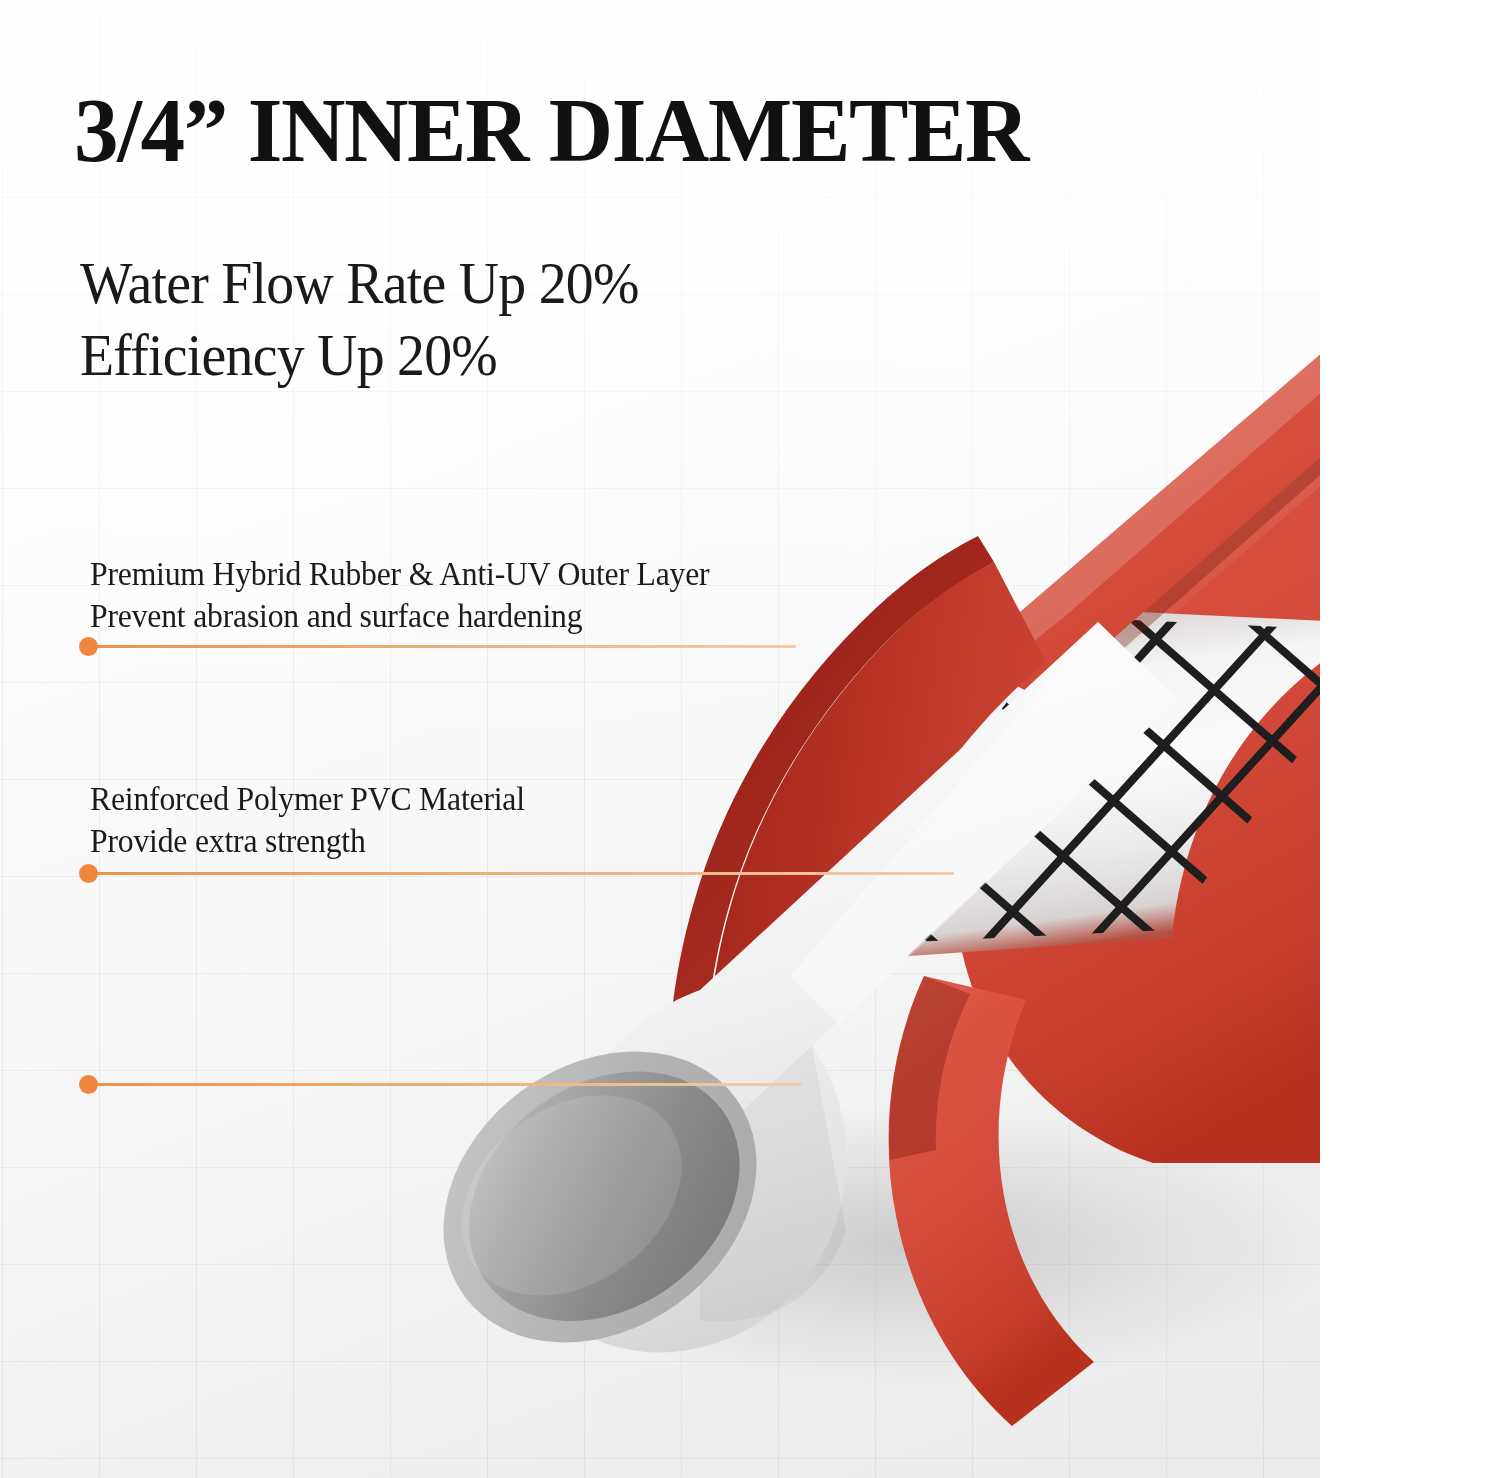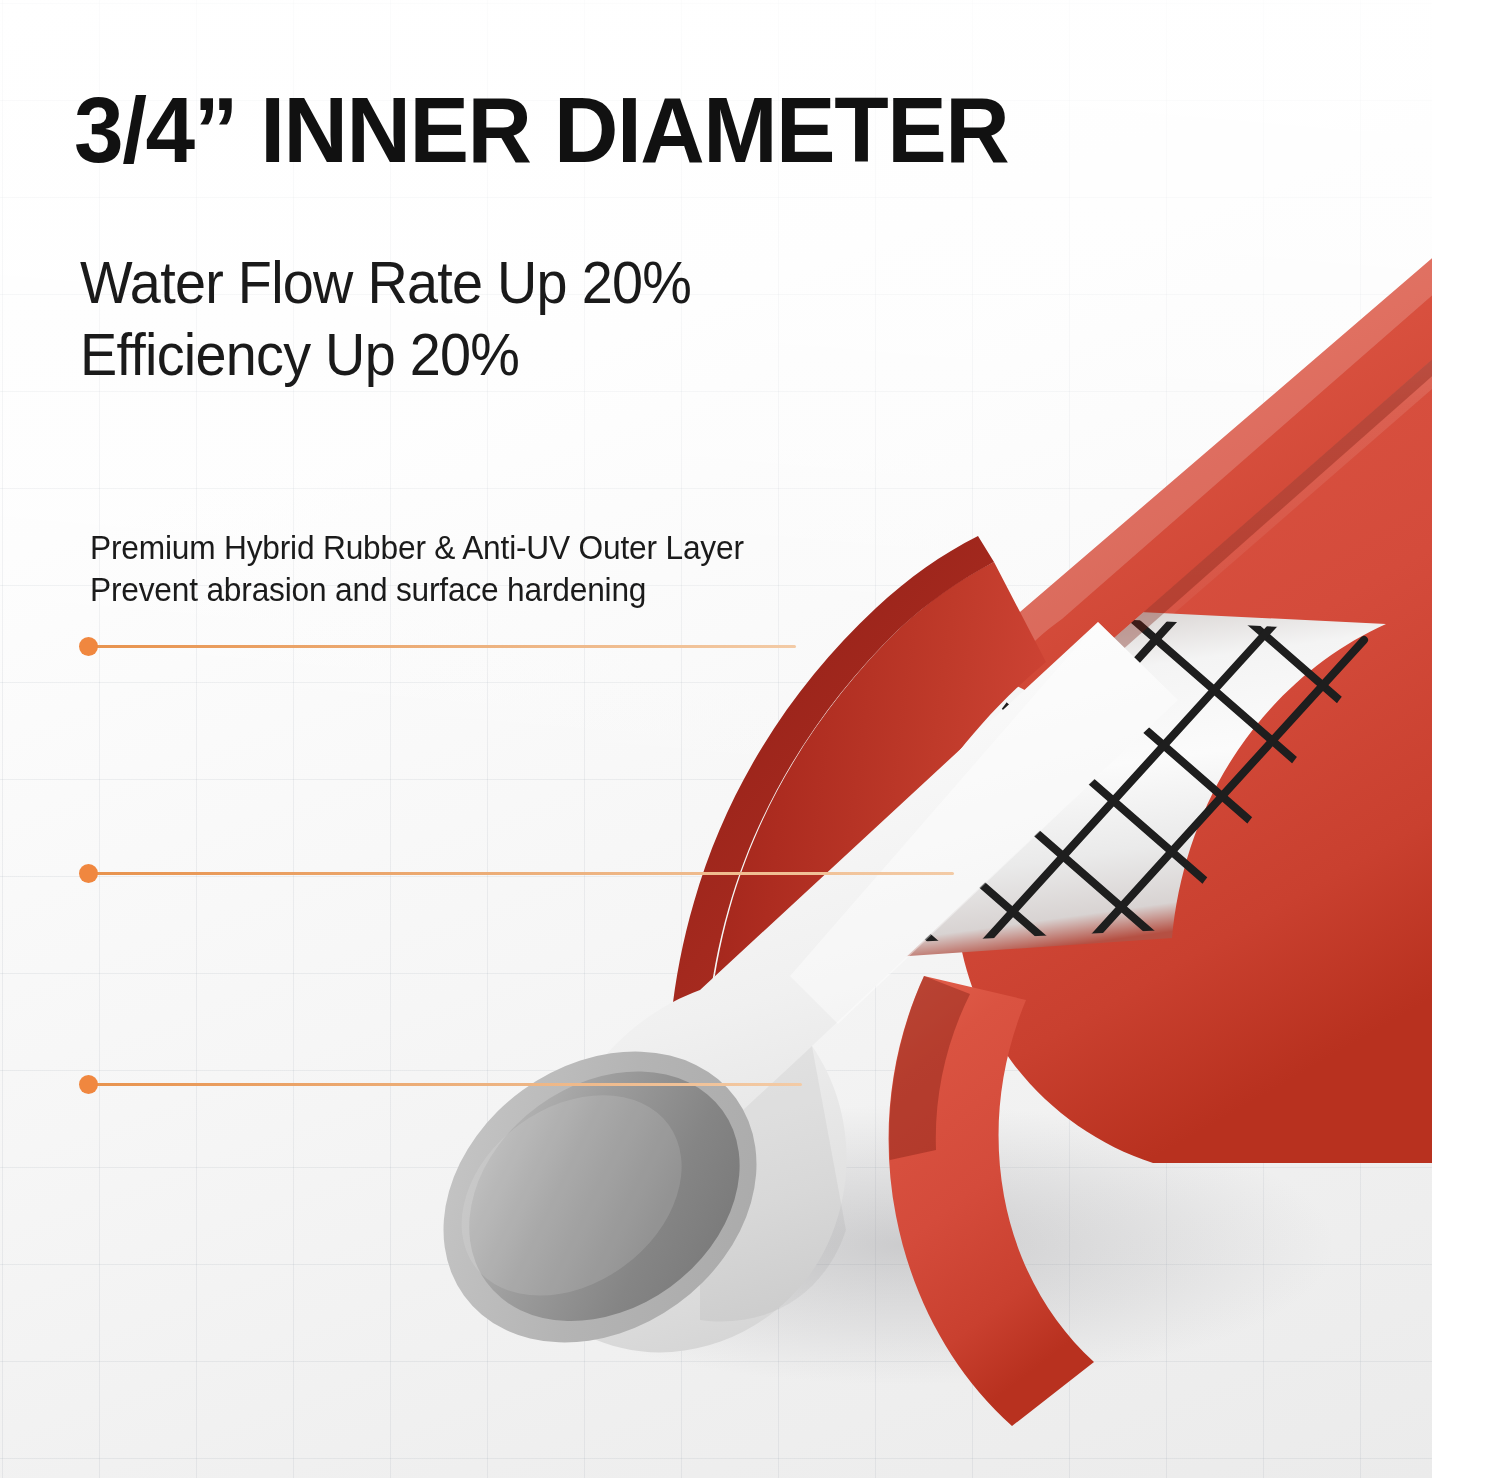--- a/index.html
+++ b/index.html
@@ -2,24 +2,24 @@
 <html><head>
 <meta charset="utf-8">
 <style>
   html, body {
     margin: 0;
     padding: 0;
     background: #ffffff;
   }
   #infographic {
     position: relative;
-    width: 1432px;
+    width: 1320px;
     height: 1478px;
     overflow: hidden;
-    font-family: Liberation Sans, sans-serif;
+    font-family: Liberation Serif, serif;
     background: #fbfbfb;
   }
 
   
   .bg-base {
     position: absolute;
     inset: 0;
     background:
       linear-gradient(160deg, #ffffff 0%, #fdfdfd 28%, #f6f6f6 58%, #efefef 82%, #ebebeb 100%);
   }
@@ -322,26 +322,30 @@
     </g>
   </svg>
 
   <div class="headline">3/4” INNER DIAMETER</div>
 
   <div class="subhead">
     <div>Water Flow Rate Up 20%</div>
     <div>Efficiency Up 20%</div>
   </div>
 
-  <div class="callout" style="left:90px; top:527px;">
+  <div class="callout" style="left:90px; top:553px;">
     <div class="c-title">Premium Hybrid Rubber &amp; Anti-UV Outer Layer</div>
     <div class="c-sub">Prevent abrasion and surface hardening</div>
   </div>
   <div class="leader" style="left:92px; top:645px; width:704px;"></div>
   <div class="leader-dot" style="left:79px; top:637px;"></div>
 
+  <div class="callout" style="left:90px; top:778px;">
+    <div class="c-title">Reinforced Polymer PVC Material</div>
+    <div class="c-sub">Provide extra strength</div>
+  </div>
   <div class="leader" style="left:92px; top:872px; width:862px;"></div>
   <div class="leader-dot" style="left:79px; top:864px;"></div>
 
   <div class="leader" style="left:92px; top:1083px; width:710px;"></div>
   <div class="leader-dot" style="left:79px; top:1075px;"></div>
 
 </div>
 
 </body></html>

